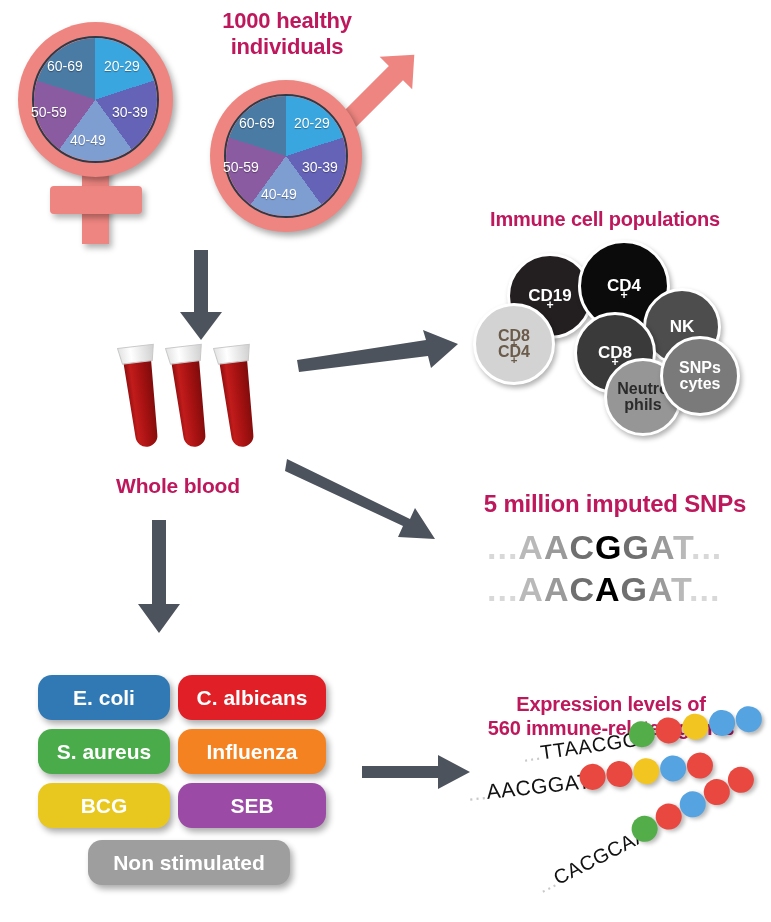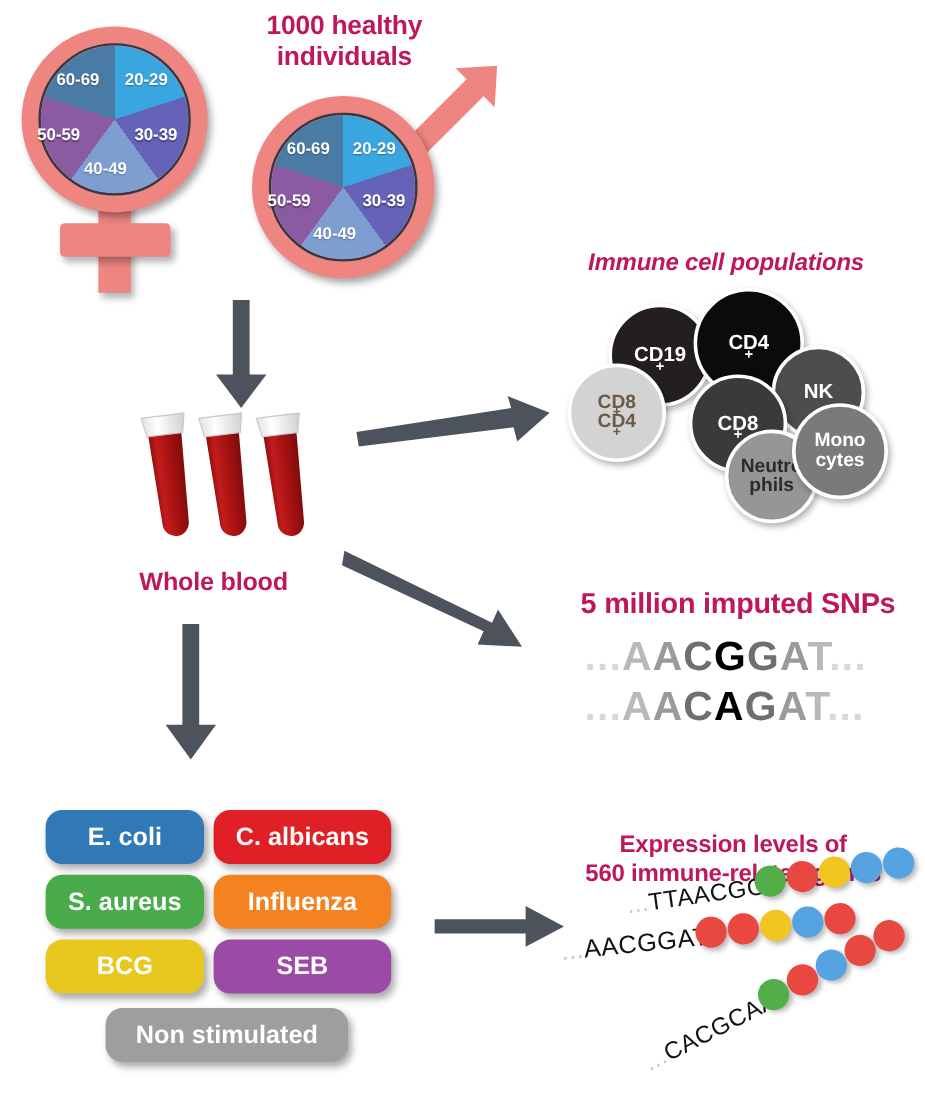--- a/index.html
+++ b/index.html
@@ -13,21 +13,21 @@
   .heading{font-weight:bold;color:#be185d;text-align:center;line-height:1.18;
            letter-spacing:-0.2px;}
 
   
   .sym-wrap{position:absolute;}
   .ring{position:absolute;border-radius:50%;background:#ee8580;
         box-shadow:3px 4px 6px rgba(0,0,0,.34);}
   .pie{position:absolute;border-radius:50%;overflow:hidden;
        border:2px solid #2f3a46;box-sizing:border-box;}
   .slice{position:absolute;left:0;top:0;width:100%;height:100%;}
-  .pie-label{position:absolute;color:#fff;font-weight:bold;
+  .pie-label{position:absolute;color:#fff;font-weight:normal;
              text-shadow:0 1px 1px rgba(0,0,0,.35);white-space:nowrap;}
   .fem-stem{position:absolute;background:#ee8580;
             box-shadow:3px 4px 6px rgba(0,0,0,.3);}
   .fem-bar{position:absolute;background:#ee8580;border-radius:4px;
            box-shadow:3px 4px 6px rgba(0,0,0,.3);}
 
   
   .arrow svg{display:block;}
 
   
@@ -151,21 +151,21 @@
       <path d="M 2 4 L 125 64 L 130 53 L 150 84 L 113 82 L 118 71 L 0 16 Z" fill="#4d535c"></path>
     </svg>
   </div>
 
   <div class="abs arrow" style="left:136px;top:520px;">
     <svg width="46" height="115" viewBox="0 0 46 115">
       <path d="M 16 0 L 30 0 L 30 84 L 44 84 L 23 113 L 2 84 L 16 84 Z" fill="#4d535c"></path>
     </svg>
   </div>
 
-  <div class="abs heading" style="left:445px;top:208px;width:320px;font-size:20px;font-style:italic;">Immune cell populations</div>
+  <div class="abs heading" style="left:445px;top:208px;width:320px;font-size:20px;">Immune cell populations</div>
 
   <div class="abs" style="left:0;top:0;width:771px;height:440px;" id="cells">
       <div class="cell" style="left: 507px; top: 253px; width: 86px; height: 86px; background: rgb(35, 31, 32); color: rgb(255, 255, 255); font-size: 17px;">
         <div>
           <span>CD19<span class="sup">+</span></span>
         </div>
       </div>
       <div class="cell" style="left: 578px; top: 240px; width: 92px; height: 92px; background: rgb(11, 11, 11); color: rgb(255, 255, 255); font-size: 17px;">
         <div>
           <span>CD4<span class="sup">+</span></span>
@@ -188,21 +188,21 @@
         </div>
       </div>
       <div class="cell" style="left: 604px; top: 358px; width: 78px; height: 78px; background: rgb(150, 150, 150); color: rgb(43, 43, 43); font-size: 16px;">
         <div>
           <span>Neutro</span>
           <span>phils</span>
         </div>
       </div>
       <div class="cell" style="left: 660px; top: 336px; width: 80px; height: 80px; background: rgb(122, 122, 122); color: rgb(255, 255, 255); font-size: 16px;">
         <div>
-          <span>Mono</span>
+          <span>SNPs</span>
           <span>cytes</span>
         </div>
       </div>
     </div>
 
   <div class="abs heading" style="left:465px;top:490px;width:300px;font-size:24px;">5 million imputed SNPs</div>
 
   <div class="abs" style="left:487px;top:528px;width:270px;height:90px;" id="snps">
       <div class="snp-row" style="left: 0px; top: 0px; font-size: 34px; letter-spacing: 1px;"><span class="faint">...</span><span class="dim">A</span><span class="dim2">A</span><span class="mid">C</span><span class="hit">G</span><span class="mid">G</span><span class="dim2">A</span><span class="dim">T</span><span class="faint">...</span></div>
       <div class="snp-row" style="left: 0px; top: 42px; font-size: 34px; letter-spacing: 1px;"><span class="faint">...</span><span class="dim">A</span><span class="dim2">A</span><span class="mid">C</span><span class="hit">A</span><span class="mid">G</span><span class="dim2">A</span><span class="dim">T</span><span class="faint">...</span></div>

